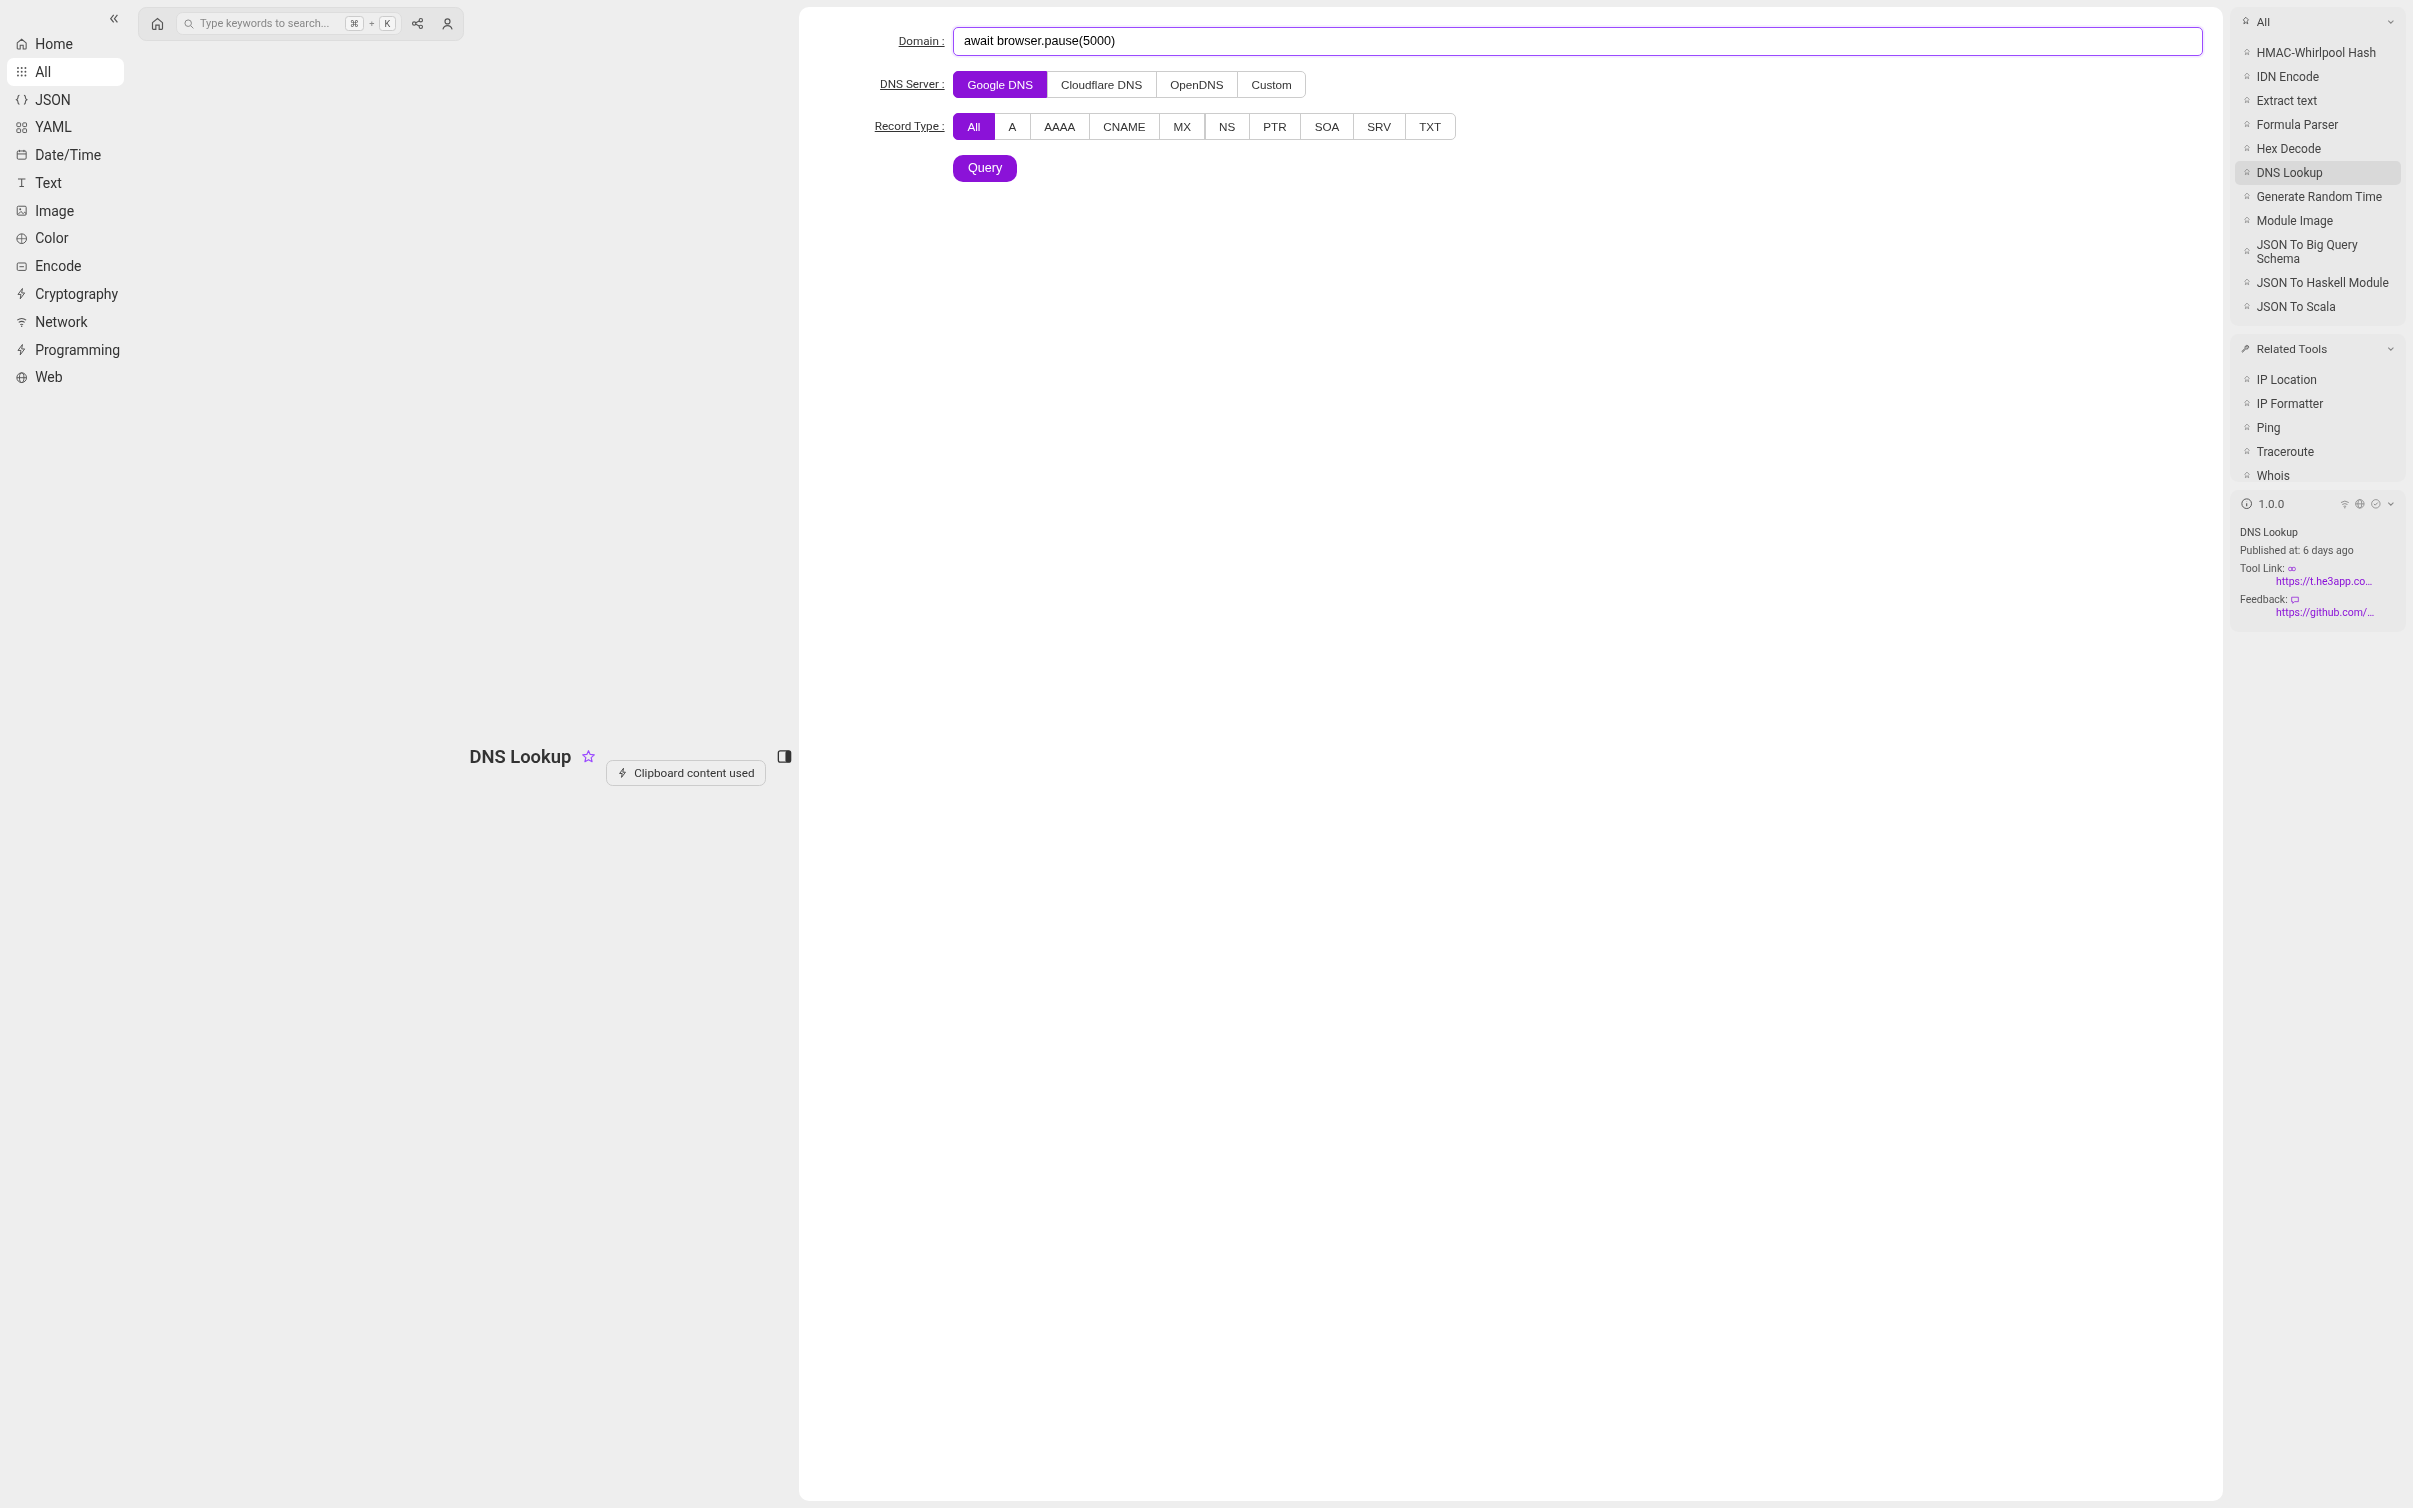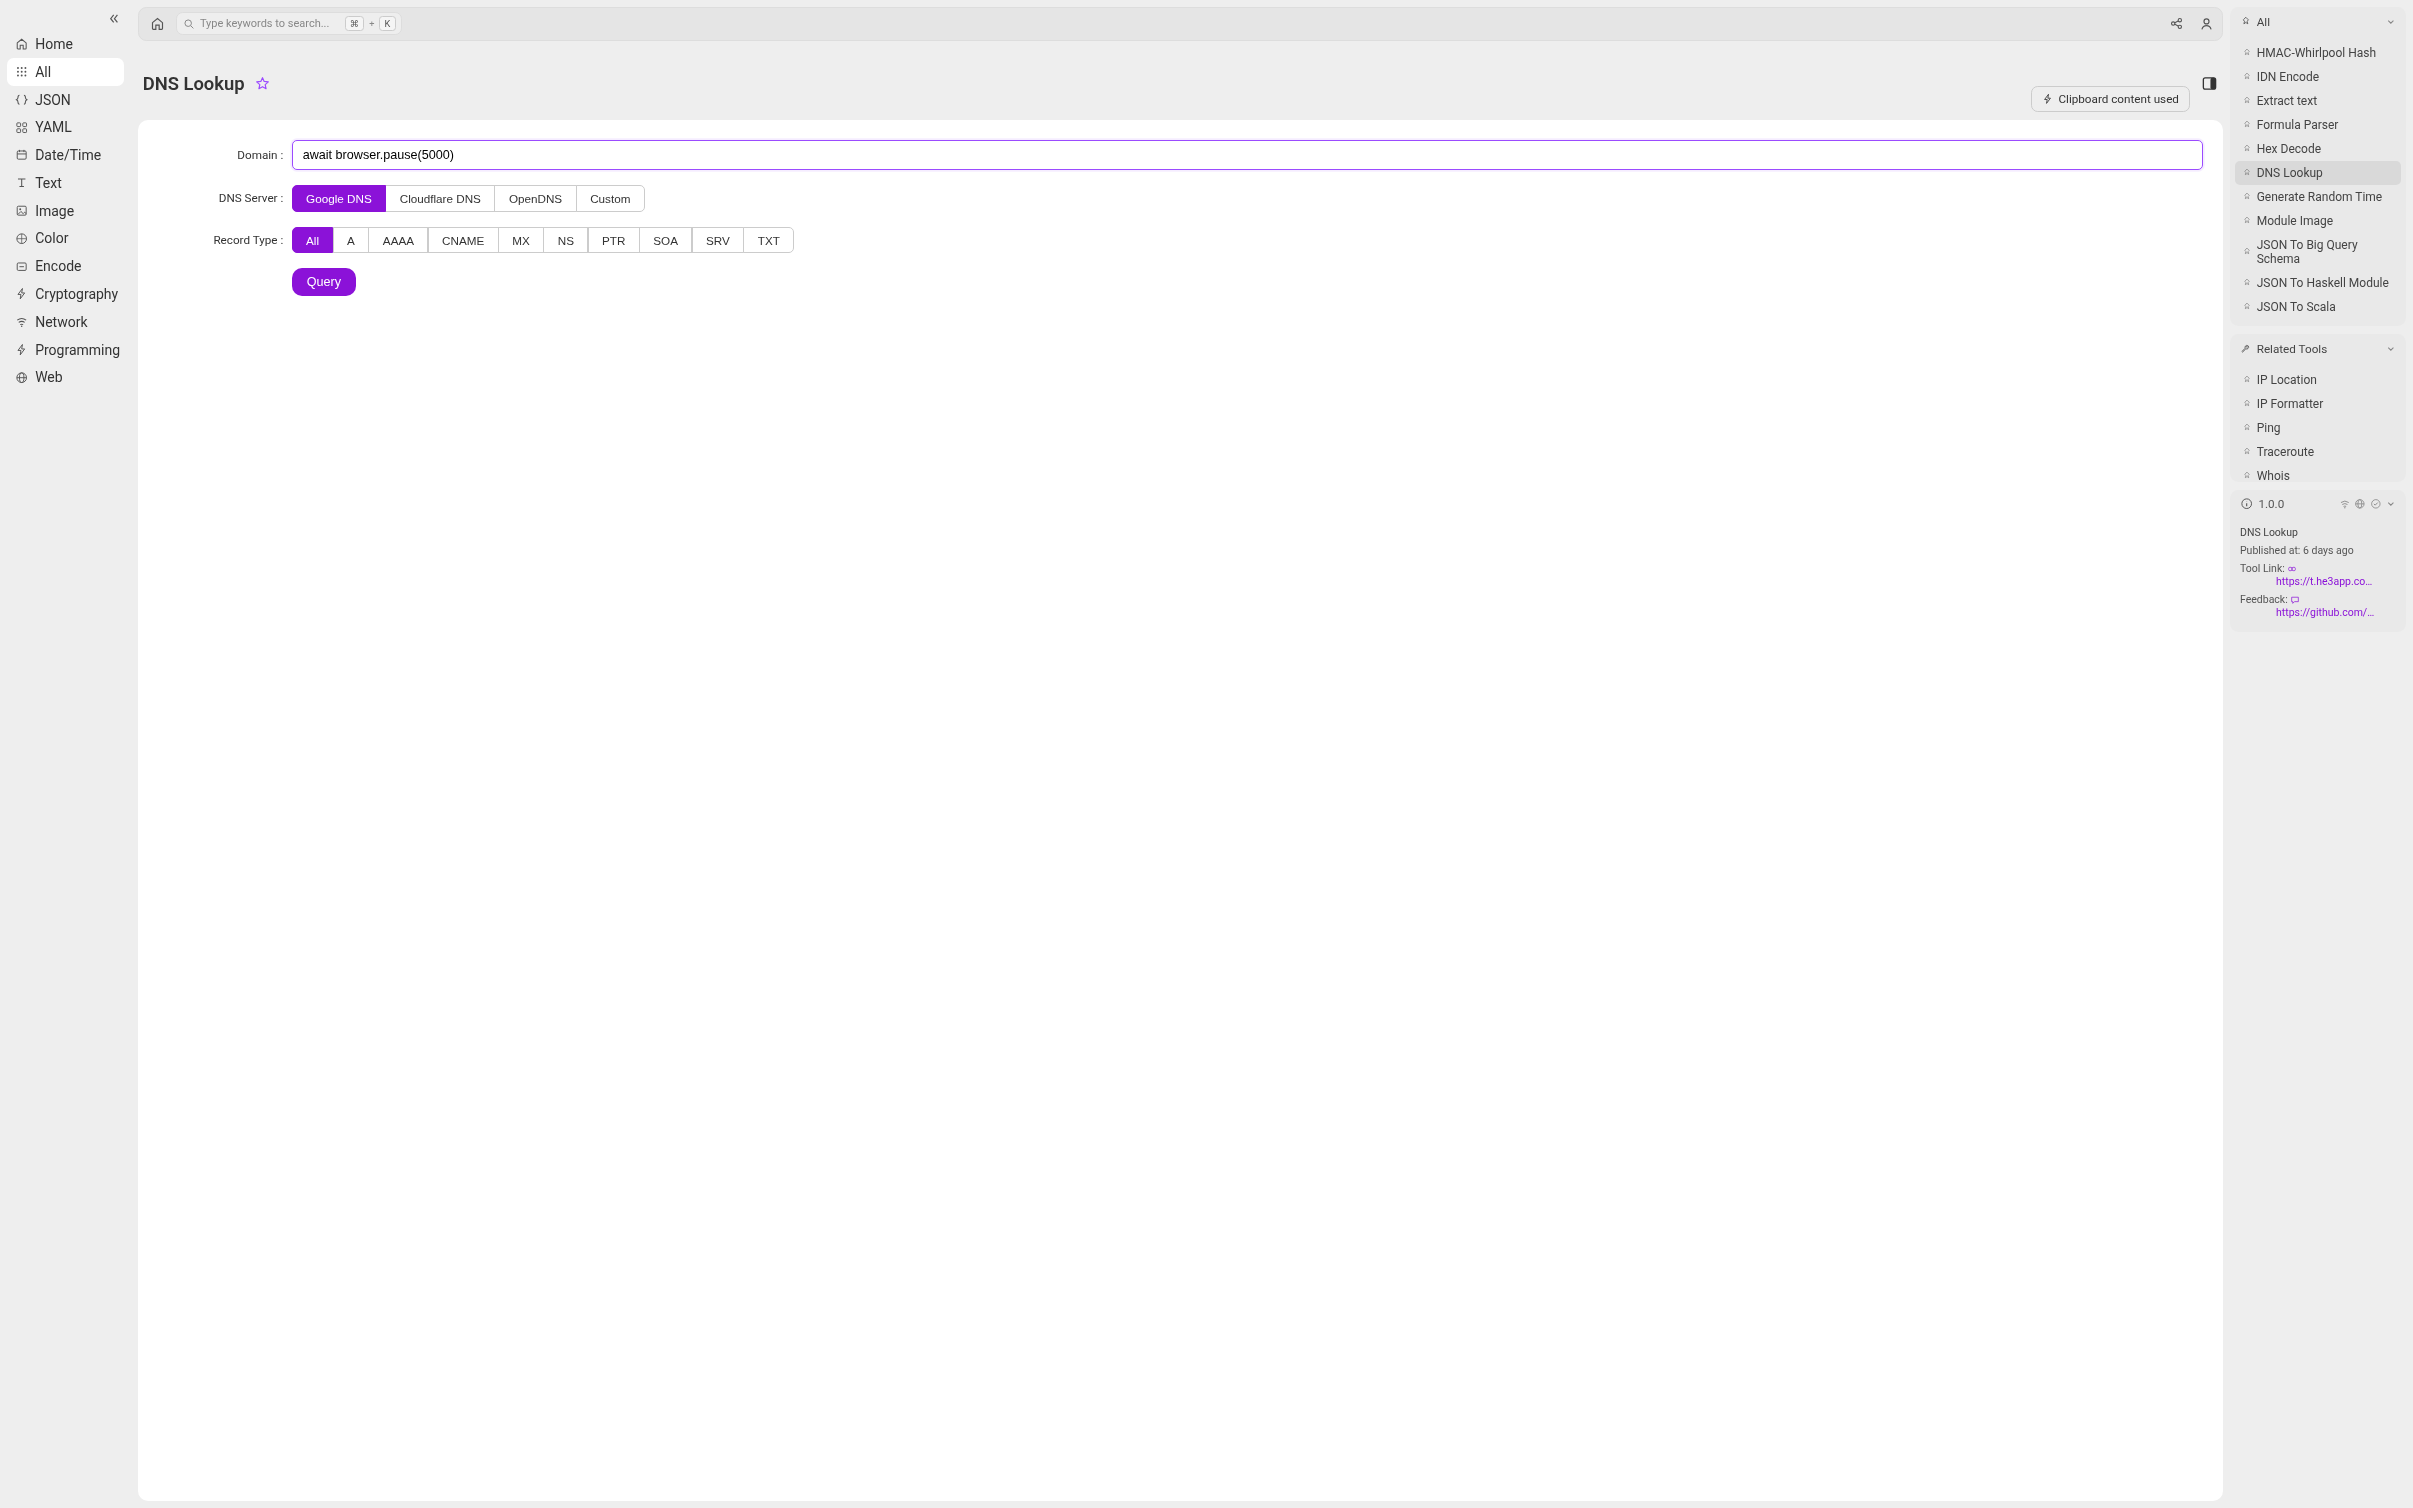--- a/index.html
+++ b/index.html
@@ -14,21 +14,21 @@
   .sidebar-collapse { display:flex; justify-content:flex-end; padding: 5px 3.4px 3.4px 3.4px; }
   .sidebar-collapse-btn { width:15px; height:15px; display:flex; align-items:center; justify-content:center; color:#555; cursor:pointer; }
   .sidebar-item {
     display:flex; align-items:center; gap:6.7px; padding:5.9px 8.4px; border-radius:6.7px; cursor:pointer; color:#333;
   }
   .sidebar-item.active { background:#fff; }
   .sidebar-item .icon { width:13.4px; height:13.4px; display:flex; align-items:center; justify-content:center; color:#555; }
   .sidebar-item span.label { font-size:14px; }
 
   
-  .main { flex:1; display:flex; flex-direction:column; padding: 6.7px 6.7px 6.7px 6.7px; min-width:0; }
+  .main { flex:1; display:flex; flex-direction:row; padding: 6.7px 6.7px 6.7px 6.7px; min-width:0; }
 
   
   .topbar {
     height:34px; background:#e5e5e5; border:0.8px solid #ddd; border-radius:8.4px;
     display:flex; align-items:center; padding:0 6.7px; gap:6.7px;
   }
   .home-btn { width:23.5px; height:23.5px; display:flex; align-items:center; justify-content:center; color:#555; cursor:pointer; border-radius:5px; }
   .searchbox {
     display:flex; align-items:center; gap:5px; background:#eee; border:0.8px solid #ddd; border-radius:6.7px;
     padding:3.4px 5px 3.4px 6.7px; color:#888; min-width:226px;
@@ -47,21 +47,21 @@
   .page-header-right { margin-left:auto; display:flex; align-items:center; gap:10px; }
   .clipboard-pill {
     display:flex; align-items:center; gap:5px; border:0.8px solid #ccc; border-radius:6.7px; padding:5px 10px; background:#eee;margin-top:32px;
   }
 
   
   .card {
     flex:1; background:#fff; border-radius:10px; padding:20px; overflow:auto;
   }
   .form-row { display:flex; align-items:center; margin-bottom:15px; }
-  .form-label { width:134px; text-align:right; padding-right:8.4px; color:#333; font-size:11.7px; }
+  .form-label { width:134px; text-align:right; padding-right:8.4px; color:#333; font-size:11.7px;text-decoration:underline; }
   .form-control { flex:1; }
   .domain-input {
     width:100%; border:0.8px solid #9b4bff; border-radius:5px; padding:6.7px 10px; font-size:12.6px; outline:none;
     box-shadow: 0 0 0 1.7px rgba(155,75,255,0.10);
   }
   .seg-group { display:flex; }
   .seg-btn {
     border:0.8px solid #ccc; padding:5.9px 13.4px; background:#fff; cursor:pointer; font-size:11.7px; color:#333;
     margin-left:-0.8px;
   }

